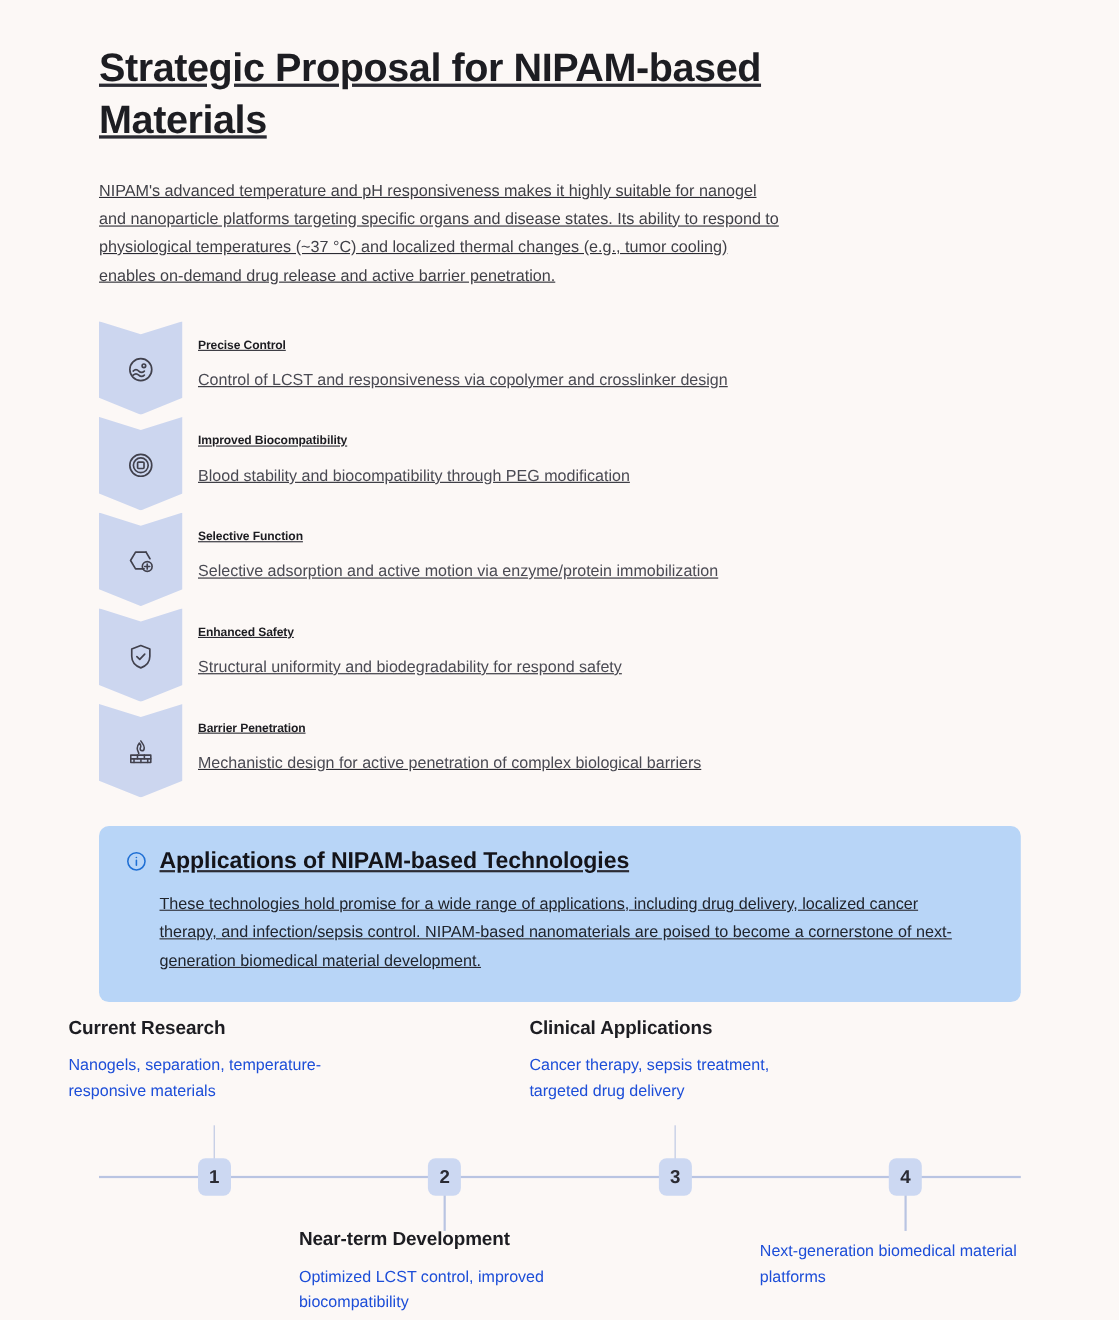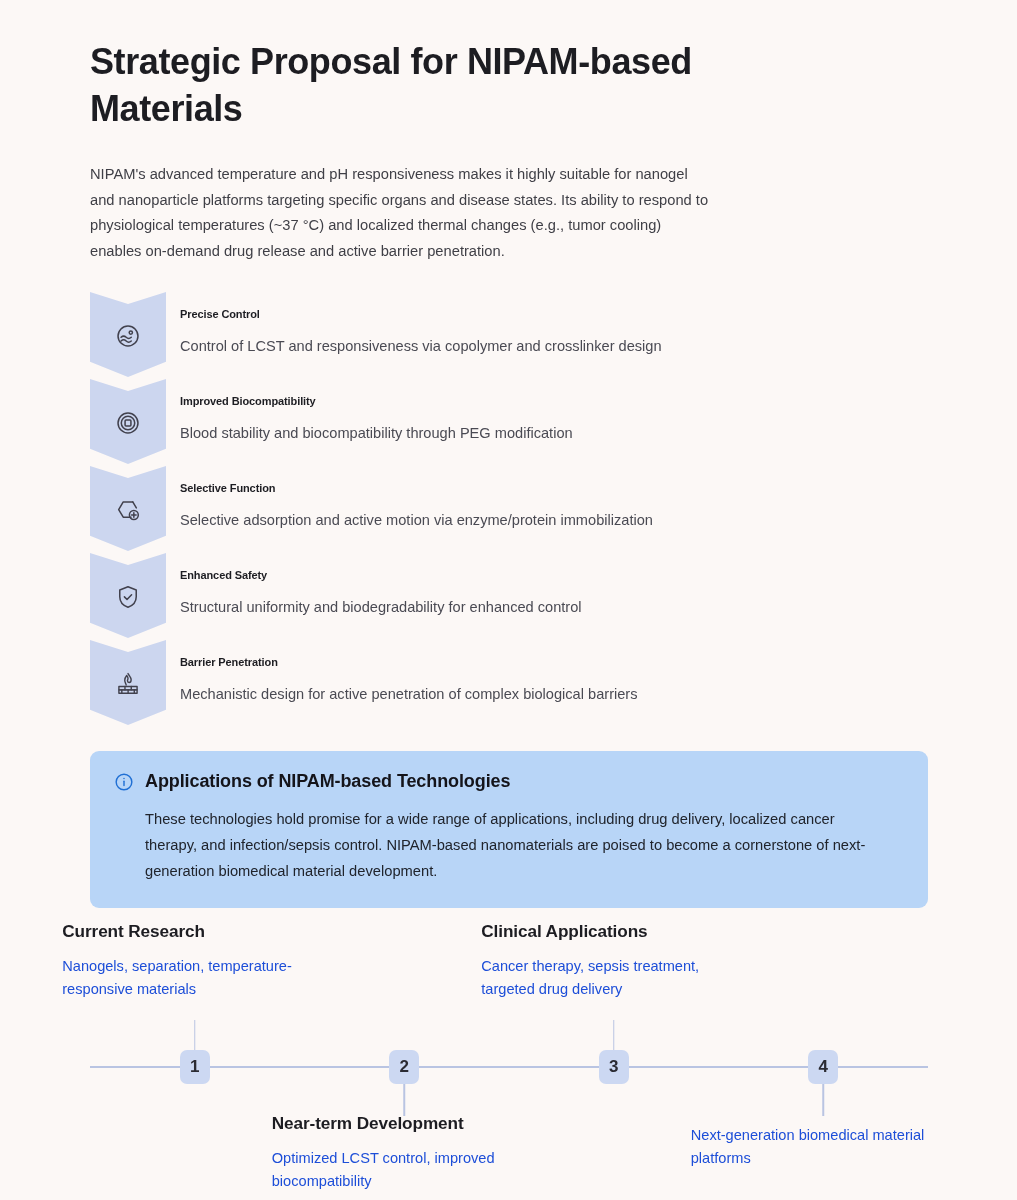--- a/index.html
+++ b/index.html
@@ -16,20 +16,21 @@
     -webkit-font-smoothing: antialiased;
     position: relative;
     overflow: hidden;
   }
 
   .page {
     position: relative;
     width: 804px;
     height: 1200px;
     padding: 38px 90px 16px 90px;
+    text-decoration: underline;
   }
 
   
   .doc-title {
     font-size: 36px;
     line-height: 47px;
     font-weight: 700;
     letter-spacing: -0.4px;
     color: #1d1d22;
     max-width: 720px;
@@ -117,21 +118,21 @@
   .callout-head {
     display: flex;
     align-items: center;
     gap: 11px;
   }
 
   .callout-icon { width: 20px; height: 20px; color: #1f6fd4; flex: 0 0 20px; }
   .callout-icon svg { display: block; width: 20px; height: 20px; }
 
   .callout-title {
-    font-size: 18px;
+    font-size: 21px;
     font-weight: 700;
     color: #14141a;
     letter-spacing: -0.1px;
   }
 
   .callout-body {
     margin-top: 14px;
     margin-left: 31px;
     font-size: 14.7px;
     line-height: 26px;
@@ -287,21 +288,21 @@
         <div class="chev"></div>
         <span class="chev-icon">
           <svg viewBox="0 0 24 24" fill="none" stroke="currentColor" stroke-width="1.4" stroke-linecap="round" stroke-linejoin="round">
             <path d="M12 2.6l7.6 3v6.1c0 4.6-3.1 8.1-7.6 9.7-4.5-1.6-7.6-5.1-7.6-9.7V5.6z"></path>
             <path d="M8.7 11.9l2.4 2.4 4.2-4.4"></path>
           </svg>
         </span>
       </div>
       <div class="feature-text">
         <div class="feature-title">Enhanced Safety</div>
-        <div class="feature-desc">Structural uniformity and biodegradability for enhanced control</div>
+        <div class="feature-desc">Structural uniformity and biodegradability for respond safety</div>
       </div>
     </div>
 
     <div class="feature-row">
       <div class="chev-wrap">
         <div class="chev"></div>
         <span class="chev-icon">
           <svg viewBox="0 0 24 24" fill="none" stroke="currentColor" stroke-width="1.3" stroke-linecap="round" stroke-linejoin="round">
             <path d="M12 2.4c1.4 2.3 2.9 3.4 2.9 5.6 0 1.5-.9 2.6-1.9 2.6-.9 0-1.5-.7-1.5-1.6 0-.8.5-1.3.5-2.2 0-1.3-1.2-2.6-1.2-2.6S9 6.4 9 8.6c0 2.2 1.3 3.1 1.3 4.4"></path>
             <rect x="3.6" y="14.3" width="16.8" height="3.1"></rect>

